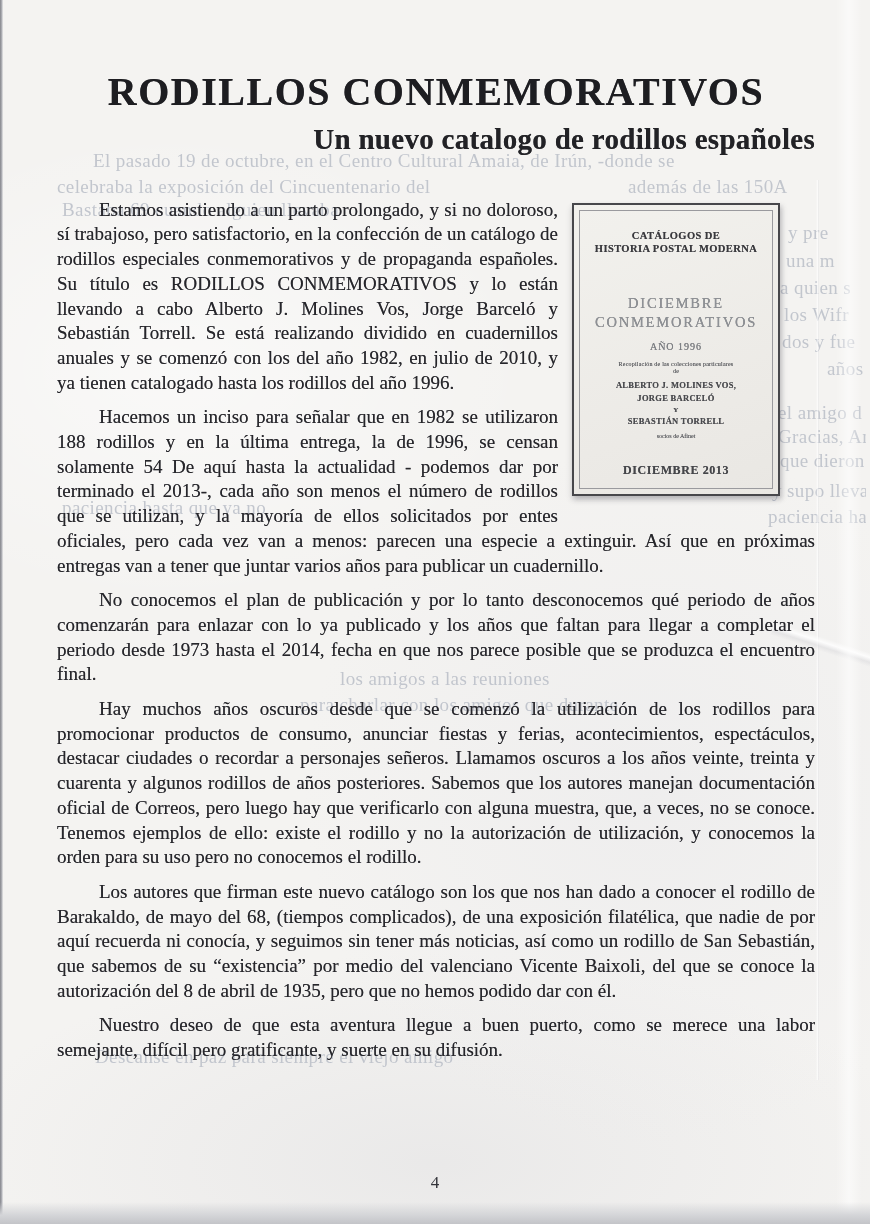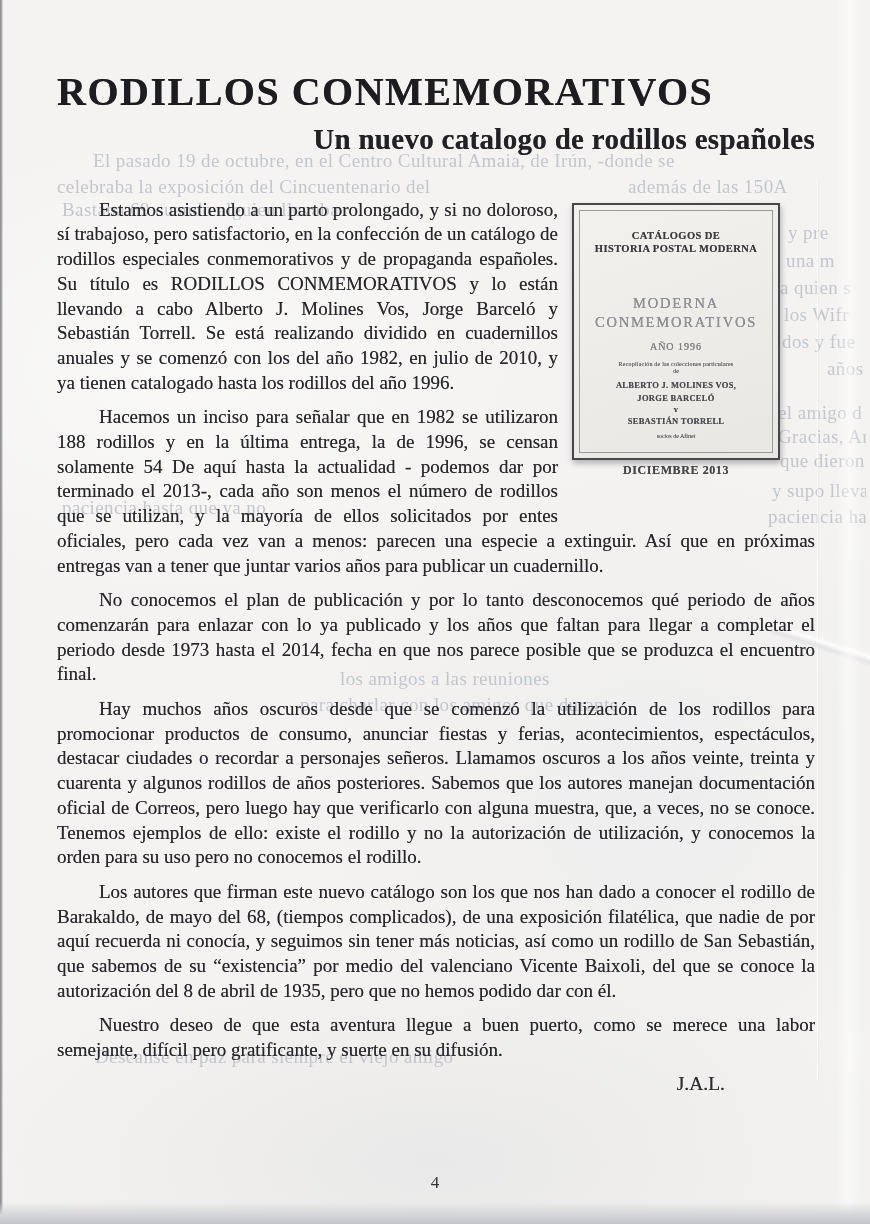--- a/index.html
+++ b/index.html
@@ -34,21 +34,21 @@
     color:#b6bbc5;opacity:.8;
     font-size:19px;letter-spacing:.4px;
     white-space:nowrap;overflow:hidden;
     filter:blur(.45px);
     text-align:justify;
   }
 
   .content{position:relative;z-index:1;padding:70px 55px 0 57px;}
 
   h1.title{
-    margin:0;
+    margin:0;text-align:center;
     font-size:40px;line-height:1.12;font-weight:bold;
     letter-spacing:1.5px;color:#1d1d21;
     text-shadow:0 0 .6px rgba(35,35,40,.75);
   }
   h2.subtitle{
     margin:9px 0 0 0;text-align:right;
     font-size:29px;line-height:1.1;font-weight:bold;
     letter-spacing:.3px;color:#222226;
     text-shadow:0 0 .5px rgba(35,35,40,.7);
   }
@@ -59,21 +59,21 @@
     font-size:19px;line-height:24.7px;
     color:#26262b;
     text-shadow:0 0 .5px rgba(40,40,46,.6);
   }
   .para{margin:0 0 10px 0;text-indent:42px;text-align:justify;}
 
   
   .cover-float{float:right;width:243px;height:298px;margin:5px 0 26px 14px;}
   .cover{
     position:relative;box-sizing:border-box;
-    width:208px;height:257px;
+    width:208px;height:293px;
     background:linear-gradient(160deg,#f2f1ed,#eceae6 70%,#e9e7e3);
     border:2px solid #47474b;
     box-shadow:2px 3px 5px rgba(60,60,70,.25), -1px 4px 6px rgba(60,60,70,.12);
     text-align:center;color:#3c3d41;
     padding-top:24px;
     text-indent:0;
   }
   .cover-inner-frame{position:absolute;inset:5px;border:1px solid #9a9a9e;pointer-events:none;}
   .cov-series{font-weight:bold;font-size:10.5px;line-height:13.5px;letter-spacing:.4px;color:#39393d;}
   .cov-title{margin-top:38px;font-size:14.5px;line-height:19px;letter-spacing:1.8px;color:#8e9196;}
@@ -122,21 +122,21 @@
 
     <div class="body-text" id="articleBody">
       <div class="cover-float">
         <div class="cover">
           <div class="cover-inner-frame"></div>
           <div class="cov-series">
             <div>CATÁLOGOS DE</div>
             <div>HISTORIA POSTAL MODERNA</div>
           </div>
           <div class="cov-title">
-            <div>MODERNA</div>
+            <div>DICIEMBRE</div>
             <div>CONMEMORATIVOS</div>
           </div>
           <div class="cov-year">AÑO 1996</div>
           <div class="cov-small">
             <div>Recopilación de las colecciones particulares</div>
             <div>de</div>
           </div>
           <div class="cov-authors">
             <div>ALBERTO J. MOLINES VOS,</div>
             <div>JORGE BARCELÓ</div>
@@ -149,21 +149,20 @@
       </div>
 
     <p class="para">Estamos asistiendo a un parto prolongado, y si no doloroso, sí trabajoso, pero satisfactorio, en la confección de un catálogo de rodillos especiales conmemorativos y de propaganda españoles. Su título es RODILLOS CONMEMORATIVOS y lo están llevando a cabo Alberto J. Molines Vos, Jorge Barceló y Sebastián Torrell. Se está realizando dividido en cuadernillos anuales y se comenzó con los del año 1982, en julio de 2010, y ya tienen catalogado hasta los rodillos del año 1996.</p>
         <p class="para">Hacemos un inciso para señalar que en 1982 se utilizaron 188 rodillos y en la última entrega, la de 1996, se censan solamente 54 De aquí hasta la actualidad - podemos dar por terminado el 2013-, cada año son menos el número de rodillos que se utilizan, y la mayoría de ellos solicitados por entes oficiales, pero cada vez van a menos: parecen una especie a extinguir. Así que en próximas entregas van a tener que juntar varios años para publicar un cuadernillo.</p>
         <p class="para">No conocemos el plan de publicación y por lo tanto desconocemos qué periodo de años comenzarán para enlazar con lo ya publicado y los años que faltan para llegar a completar el periodo desde 1973 hasta el 2014, fecha en que nos parece posible que se produzca el encuentro final.</p>
         <p class="para">Hay muchos años oscuros desde que se comenzó la utilización de los rodillos para promocionar productos de consumo, anunciar fiestas y ferias, acontecimientos, espectáculos, destacar ciudades o recordar a personajes señeros. Llamamos oscuros a los años veinte, treinta y cuarenta y algunos rodillos de años posteriores. Sabemos que los autores manejan documentación oficial de Correos, pero luego hay que verificarlo con alguna muestra, que, a veces, no se conoce. Tenemos ejemplos de ello: existe el rodillo y no la autorización de utilización, y conocemos la orden para su uso pero no conocemos el rodillo.</p>
         <p class="para">Los autores que firman este nuevo catálogo son los que nos han dado a conocer el rodillo de Barakaldo, de mayo del 68, (tiempos complicados), de una exposición filatélica, que nadie de por aquí recuerda ni conocía, y seguimos sin tener más noticias, así como un rodillo de San Sebastián, que sabemos de su “existencia” por medio del valenciano Vicente Baixoli, del que se conoce la autorización del 8 de abril de 1935, pero que no hemos podido dar con él.</p>
         <p class="para">Nuestro deseo de que esta aventura llegue a buen puerto, como se merece una labor semejante, difícil pero gratificante, y suerte en su difusión.</p>
       </div>
 
-    <div class="signature">J.A.L.</div>
   </div>
 
   <div class="page-number">4</div>
 
   <div class="crease-v"></div>
   <div class="crease-d"></div>
   <div class="edge-right-light"></div>
   <div class="edge-left"></div>
   <div class="edge-bottom"></div>
 </div>

